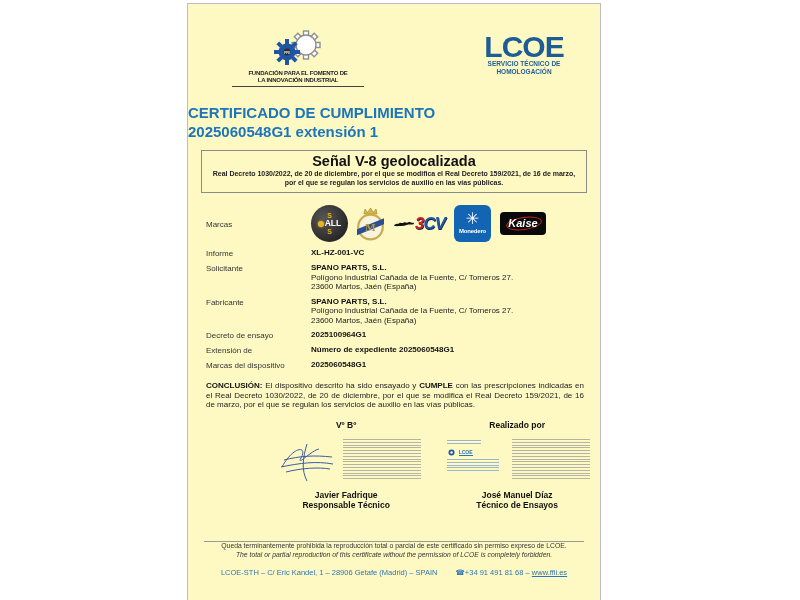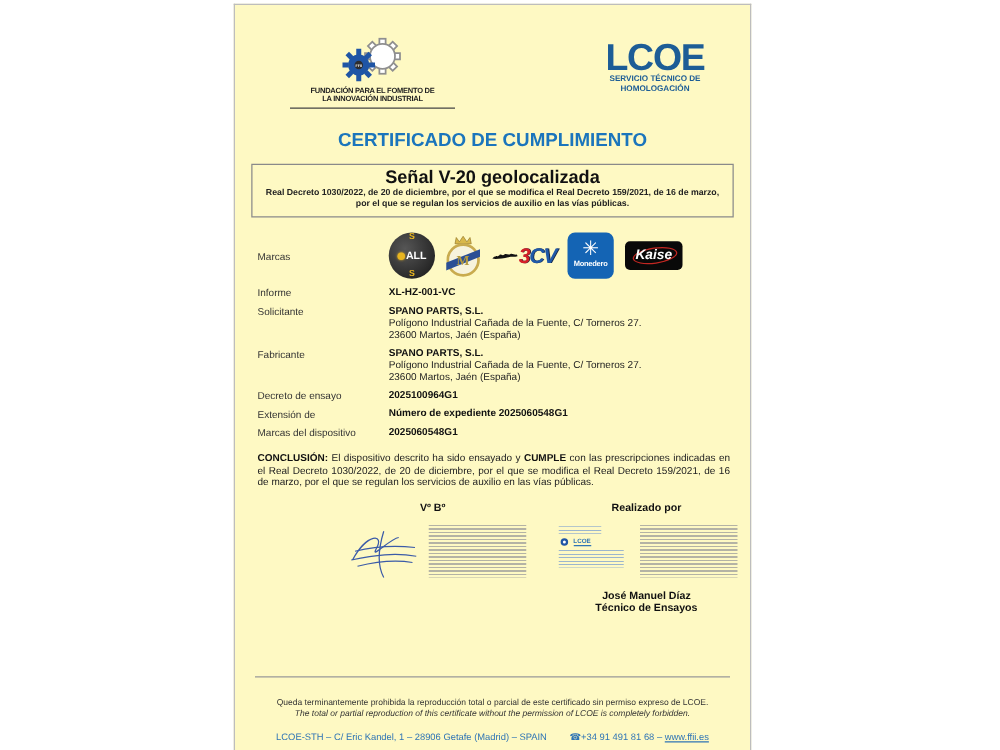--- a/index.html
+++ b/index.html
@@ -12,41 +12,41 @@
   .header { display:flex; justify-content:space-between; padding:24px 30px 0 44px; }
   .ffii { width:132px; text-align:center; }
   .ffii-gears { display:block; margin:0 auto; }
   .ffii-name { font-size:6px; font-weight:bold; color:#222; letter-spacing:-0.2px;
                line-height:7px; border-bottom:1px solid #444; padding-bottom:2px; }
   .lcoe { width:92px; text-align:center; margin-top:6px; }
   .lcoe-word { font-size:30px; font-weight:bold; color:#1d5d96; letter-spacing:-1px; line-height:26px; }
   .lcoe-sub { font-size:6.5px; font-weight:bold; color:#1d5d96; line-height:8px; }
 
   
-  .title { text-align:center; margin-top:16px; color:#1b75bc; font-weight:bold;
+  .title { margin-top:16px; color:#1b75bc; font-weight:bold;
            font-size:15px; line-height:19px; }
 
   
   .product-box { border:1px solid #8a8a8a; margin:9px 13px 0; padding:2px 8px 5px; text-align:center; }
   .product-title { font-size:14.5px; font-weight:bold; color:#111; }
   .product-sub { font-size:7px; font-weight:bold; color:#222; line-height:8.5px; margin-top:1px; }
 
   
   .fields { margin:12px 14px 0 18px; }
   .frow { display:flex; margin-bottom:5px; }
   .flabel { width:105px; flex:0 0 105px; font-size:8px; color:#333; padding-top:1px; }
   .fvalue { flex:1; font-size:8px; color:#222; line-height:9.5px; }
   .bold { font-weight:bold; color:#111; }
   .frow-marcas { align-items:center; margin-bottom:6px; }
   .logos { display:flex; align-items:center; gap:9px; }
 
   
   .sosall { width:37px; height:37px; border-radius:50%; position:relative;
             background:radial-gradient(circle at 35% 35%, #565656, #262626 75%);
-            display:flex; flex-direction:column; align-items:center; justify-content:space-between; }
+            display:flex; flex-direction:column; align-items:center; justify-content:center; }
   .sosall .s { color:#e8b520; font-size:7px; font-weight:bold; line-height:7px; }
   .sosall .mid { color:#fff; font-size:8.5px; font-weight:bold; line-height:9px; display:flex; align-items:center; }
   .sosall .sun { width:6px; height:6px; border-radius:50%; background:#e8b520; display:inline-block;
                  margin-right:1px; box-shadow:0 0 2px #e8b520; }
   .monedero { width:37px; height:37px; border-radius:6px; background:#1464b4; color:#fff;
               display:flex; flex-direction:column; align-items:center; justify-content:center; }
   .monedero .flake { font-size:16px; line-height:17px; }
   .monedero .mtext { font-size:6px; font-weight:bold; letter-spacing:-0.2px; }
   .kaise { width:46px; height:23px; border-radius:4px; background:#090909; position:relative;
            display:flex; align-items:center; justify-content:center; overflow:hidden; }
@@ -71,21 +71,21 @@
   .tinylines { background-image:repeating-linear-gradient(#9b9b9b 0, #9b9b9b 1px, transparent 1px, transparent 2.8px);
                opacity:0.75; }
   .tinylines-blue { background-image:repeating-linear-gradient(#7b9fd1 0, #7b9fd1 1px, transparent 1px, transparent 2.8px); }
   .stampbox { width:62px; height:44px; text-align:left; padding:2px; }
   .stamp-emblem { display:flex; align-items:center; gap:3px; margin:2px 0; }
   .stamp-lcoe { font-size:5px; font-weight:bold; color:#2e74b5; border-bottom:1px solid #2e74b5; }
   .sig-name { font-size:8.5px; font-weight:bold; color:#111; line-height:10px; margin-top:4px; }
 
   
   .footer { position:absolute; left:16px; right:16px; top:537px; border-top:1px solid #999;
-            text-align:center; padding-top:17px; }
+            text-align:center; padding-top:0; }
   .foot1 { font-size:6.8px; color:#333; line-height:8.5px; }
   .foot2 { font-size:6.8px; color:#333; font-style:italic; line-height:8.5px; }
   .foot-contact { margin-top:9px; font-size:7.5px; color:#2e74b5; }
   .foot-contact a { color:#2e74b5; }
   .gap { display:inline-block; width:18px; }
 </style>
 </head>
 <body>
 
 <div class="page">
@@ -125,24 +125,25 @@
     </div>
     <div class="lcoe">
       <div class="lcoe-word">LCOE</div>
       <div class="lcoe-sub">SERVICIO TÉCNICO DE</div>
       <div class="lcoe-sub">HOMOLOGACIÓN</div>
     </div>
   </div>
 
   <div class="title">
     <div>CERTIFICADO DE CUMPLIMIENTO</div>
+    <div>2025060548G1 extensión 1</div>
   </div>
 
   <div class="product-box">
-    <div class="product-title">Señal V-20 geolocalizada</div>
+    <div class="product-title">Señal V-8 geolocalizada</div>
     <div class="product-sub">Real Decreto 1030/2022, de 20 de diciembre, por el que se modifica el Real Decreto 159/2021, de 16 de marzo, por el que se regulan los servicios de auxilio en las vías públicas.</div>
   </div>
 
   <div class="fields">
 
     <div class="frow frow-marcas">
       <div class="flabel">Marcas</div>
       <div class="fvalue logos">
         <div class="sosall">
           <span class="s">S</span>
@@ -231,20 +232,24 @@
           <g stroke="#3b5ba8" stroke-width="1" fill="none">
             <path d="M10 30 C22 8 36 9 29 21 C24 30 40 13 47 12"></path>
             <path d="M12 23 C28 19 42 18 60 20"></path>
             <path d="M9 30 C28 26 44 24 61 27"></path>
             <path d="M35 7 C31 20 29 33 35 44"></path>
             <path d="M14 35 C30 31 46 30 58 32"></path>
           </g>
         </svg>
         <div class="tinylines" style="width:78px;height:42px;"></div>
       </div>
+      <div class="sig-name">
+        <div>Javier Fadrique</div>
+        <div>Responsable Técnico</div>
+      </div>
     </div>
     <div class="sigcol-right">
       <div class="sig-head">Realizado por</div>
       <div class="sig-visual">
         <div class="stampbox">
           <div class="tinylines-blue tinylines" style="width:34px;height:6px;"></div>
           <div class="stamp-emblem">
             <svg width="9" height="9" viewBox="0 0 9 9">
               <circle cx="4.5" cy="4.5" r="3" fill="#1f55a5"></circle>
               <circle cx="4.5" cy="4.5" r="1.2" fill="#fff"></circle>

